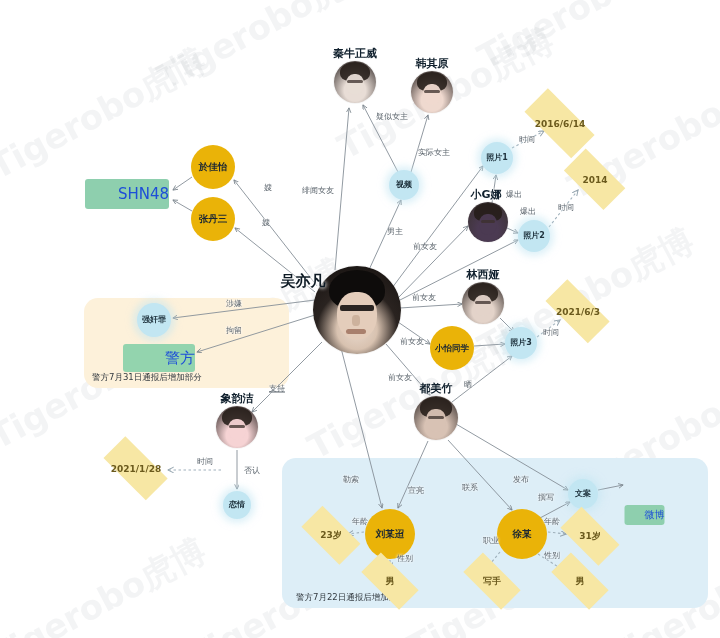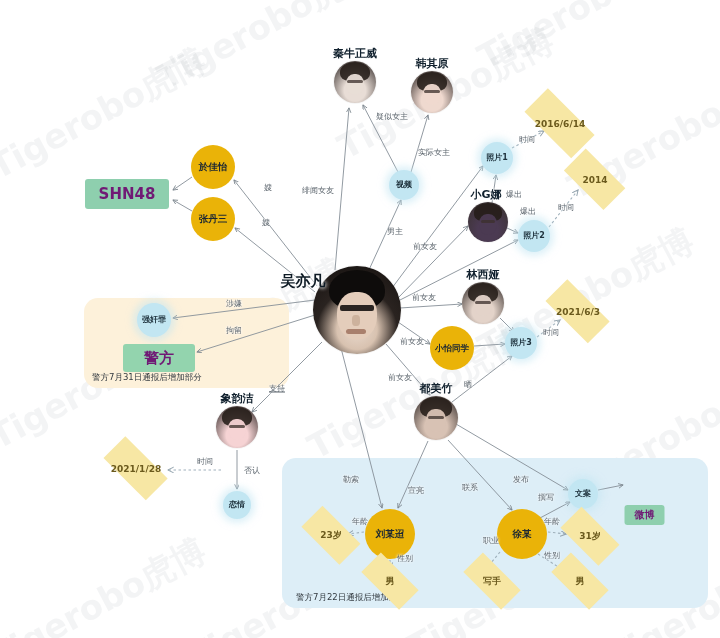--- a/index.html
+++ b/index.html
@@ -38,22 +38,22 @@
     display:flex;align-items:center;justify-content:center;
     text-align:center;
     line-height:1.05;
     font-weight:700;
     color:#1b2733;
     box-sizing:border-box;
   }
   .n-blue{background:#eab308;}
   .n-cyan{background:#c2e6f2;}
   .box{
-    display:flex;align-items:center;justify-content:center;
-    border-radius:3px;font-weight:700;color:#701a75;
+    display:flex;align-items:center;justify-content:flex-end;
+    border-radius:3px;font-weight:400;color:#1d4ed8;
     box-sizing:border-box;
   }
   .box-green{background:#8ecfae;}
   .box-green2{background:#93d4ae;}
   .diamond{
     position:absolute;transform:translate(-50%,-50%);
     display:flex;align-items:center;justify-content:center;
   }
   .diamond .dshape{
     position:absolute;inset:0;background:#f7e7a4;

